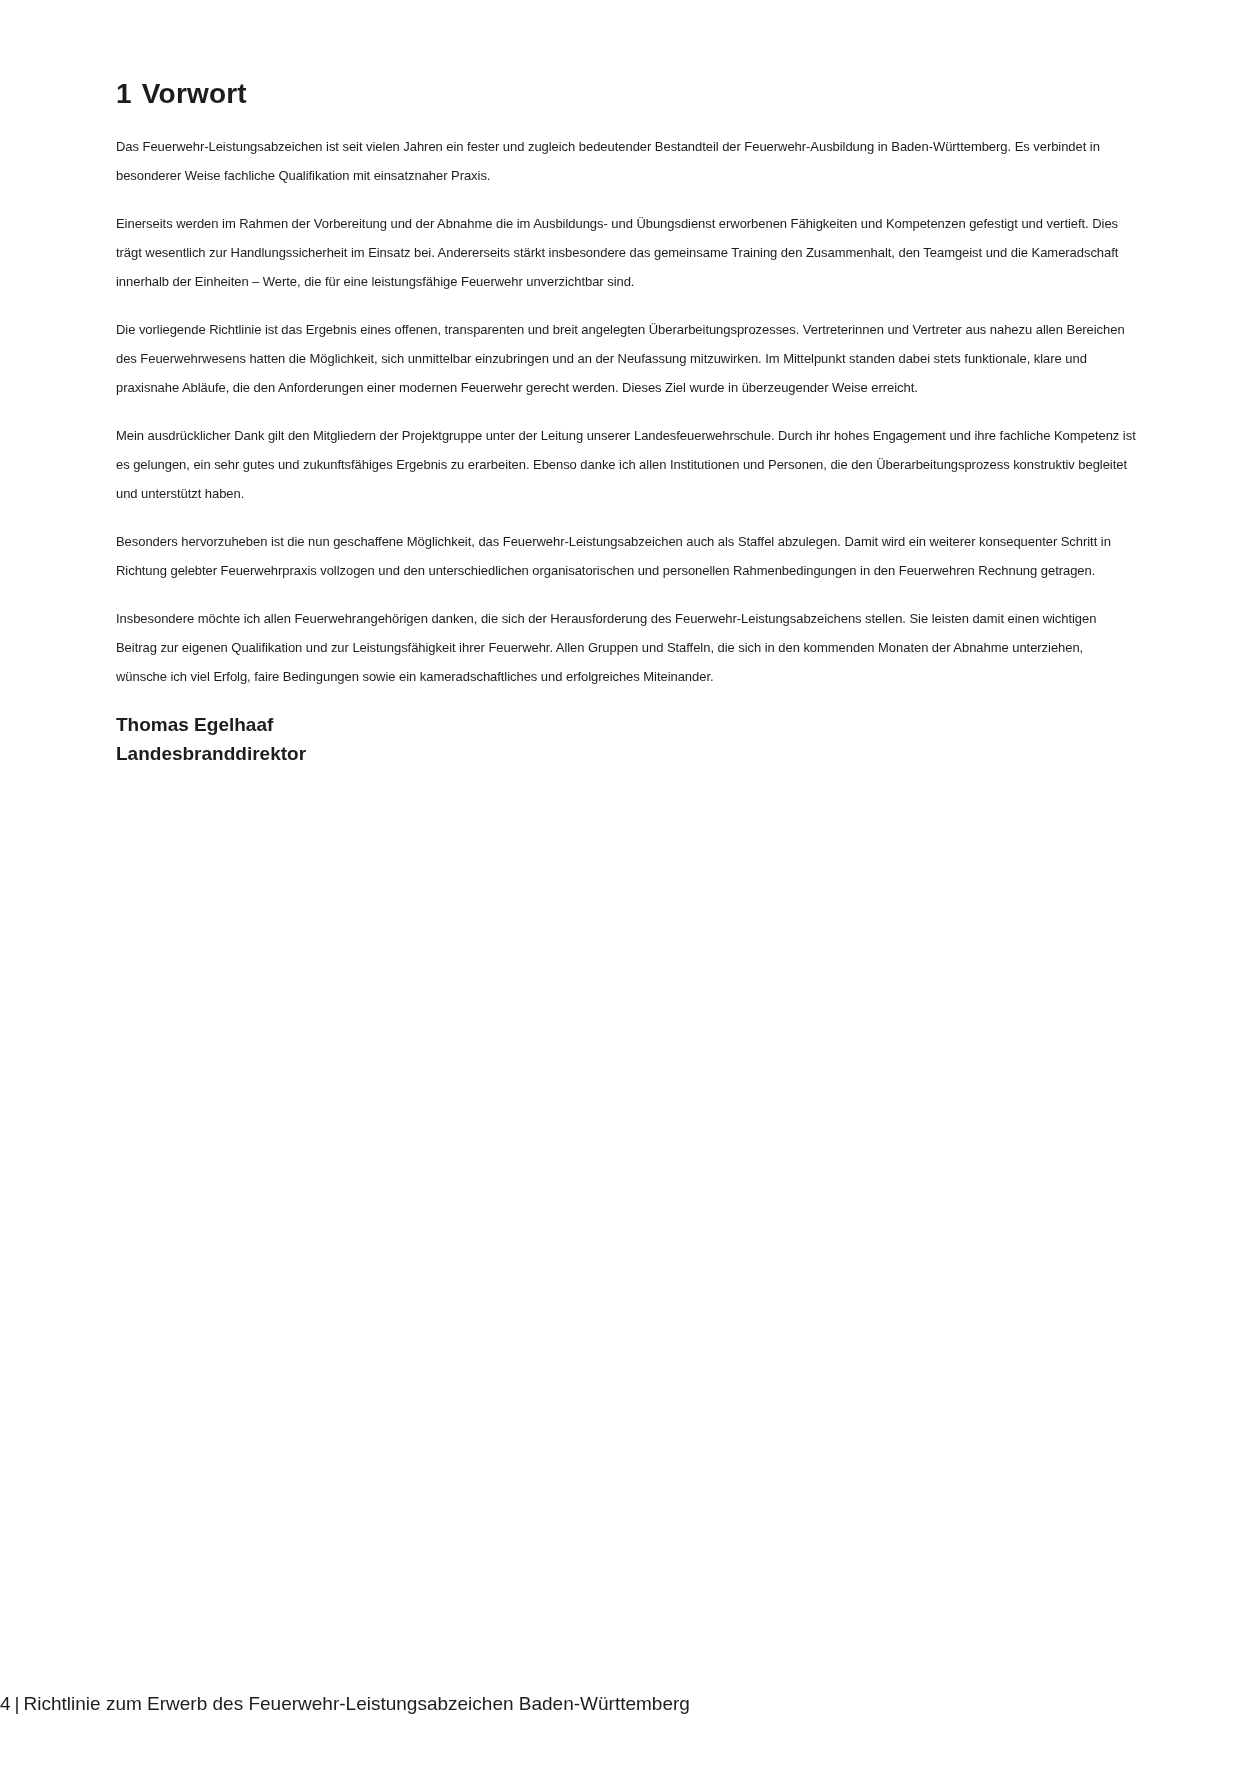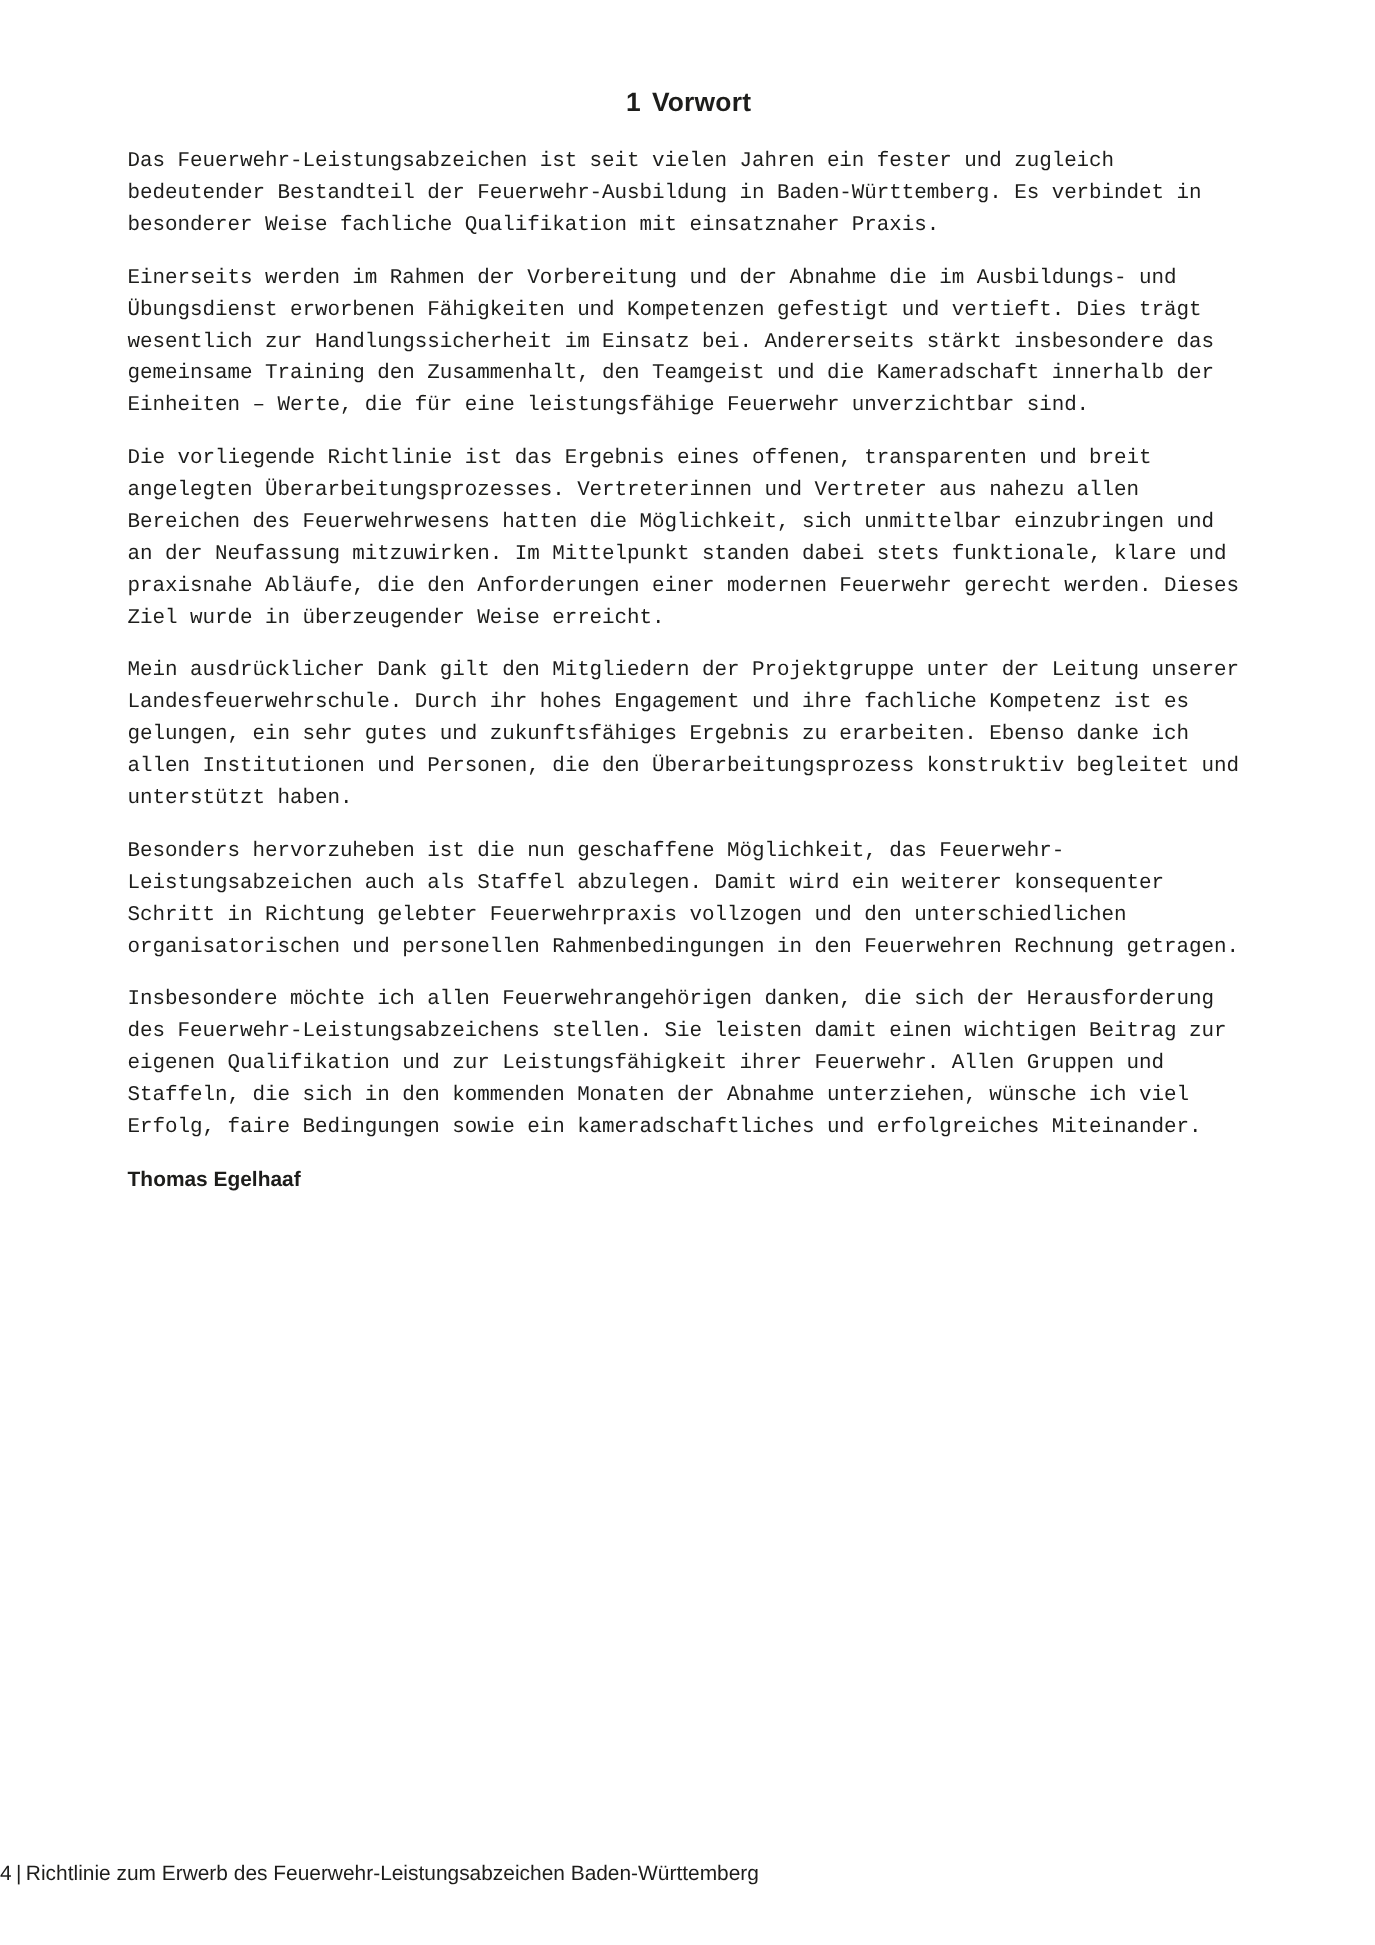--- a/index.html
+++ b/index.html
@@ -12,34 +12,32 @@
       color: #1d1d1b;
       font-family: "Liberation Sans", sans-serif;
     }
     .page-content {
       position: absolute;
       left: 116px;
       top: 76px;
       width: 1020px;
     }
     .heading {
-      font-size: 24px;
+      font-size: 28px;
       font-weight: bold;
       margin: 0 0 20px 0;
       line-height: 36px;
       letter-spacing: 0.2px;
-      text-align: center;
     }
     .heading .num { margin-right: 10px; }
     .para {
-      font-size: 19px;
+      font-size: 13px;
       line-height: 29px;
       margin: 4px 0 19px 0;
       letter-spacing: -0.05px;
-      font-family: Liberation Mono, monospace;
     }
     .signature {
       font-size: 19px;
       line-height: 29px;
       margin: 0;
     }
     .signature div { display: block; font-weight: bold; }
     .footer {
       position: absolute;
       left: 0;
@@ -61,18 +59,19 @@
 
   <p class="para">Das Feuerwehr-Leistungsabzeichen ist seit vielen Jahren ein fester und zugleich bedeutender Bestandteil der Feuerwehr-Ausbildung in Baden-Württemberg. Es verbindet in besonderer Weise fachliche Qualifika­tion mit einsatznaher Praxis.</p>
   <p class="para">Einerseits werden im Rahmen der Vorbereitung und der Abnahme die im Ausbildungs- und Übungsdienst erworbenen Fähigkeiten und Kompetenzen gefestigt und vertieft. Dies trägt wesentlich zur Handlungssi­cherheit im Einsatz bei. Andererseits stärkt insbesondere das gemeinsame Training den Zusammenhalt, den Teamgeist und die Kameradschaft innerhalb der Einheiten – Werte, die für eine leistungsfähige Feuer­wehr unverzichtbar sind.</p>
   <p class="para">Die vorliegende Richtlinie ist das Ergebnis eines offenen, transparenten und breit angelegten Überarbei­tungsprozesses. Vertreterinnen und Vertreter aus nahezu allen Bereichen des Feuerwehrwesens hatten die Möglichkeit, sich unmittelbar einzubringen und an der Neufassung mitzuwirken. Im Mittelpunkt standen dabei stets funktionale, klare und praxisnahe Abläufe, die den Anforderungen einer modernen Feuerwehr gerecht werden. Dieses Ziel wurde in überzeugender Weise erreicht.</p>
   <p class="para">Mein ausdrücklicher Dank gilt den Mitgliedern der Projektgruppe unter der Leitung unserer Landesfeuer­wehrschule. Durch ihr hohes Engagement und ihre fachliche Kompetenz ist es gelungen, ein sehr gutes und zukunftsfähiges Ergebnis zu erarbeiten. Ebenso danke ich allen Institutionen und Personen, die den Überarbeitungsprozess konstruktiv begleitet und unterstützt haben.</p>
   <p class="para">Besonders hervorzuheben ist die nun geschaffene Möglichkeit, das Feuerwehr-Leistungsabzeichen auch als Staffel abzulegen. Damit wird ein weiterer konsequenter Schritt in Richtung gelebter Feuerwehrpraxis vollzogen und den unterschiedlichen organisatorischen und personellen Rahmenbedingungen in den Feu­erwehren Rechnung getragen.</p>
   <p class="para">Insbesondere möchte ich allen Feuerwehrangehörigen danken, die sich der Herausforderung des Feuer­wehr-Leistungsabzeichens stellen. Sie leisten damit einen wichtigen Beitrag zur eigenen Qualifikation und zur Leistungsfähigkeit ihrer Feuerwehr. Allen Gruppen und Staffeln, die sich in den kommenden Monaten der Abnahme unterziehen, wünsche ich viel Erfolg, faire Bedingungen sowie ein kameradschaftliches und erfolgreiches Miteinander.</p>
 
   <div class="signature">
     <div>Thomas Egelhaaf</div>
+    <div>Landesbranddirektor</div>
   </div>
 </div>
 
 <div class="footer">
   <span>4</span><span class="sep">|</span><span>Richtlinie zum Erwerb des Feuerwehr-Leistungsabzeichen Baden-Württemberg</span>
 </div>
 
 </body></html>

